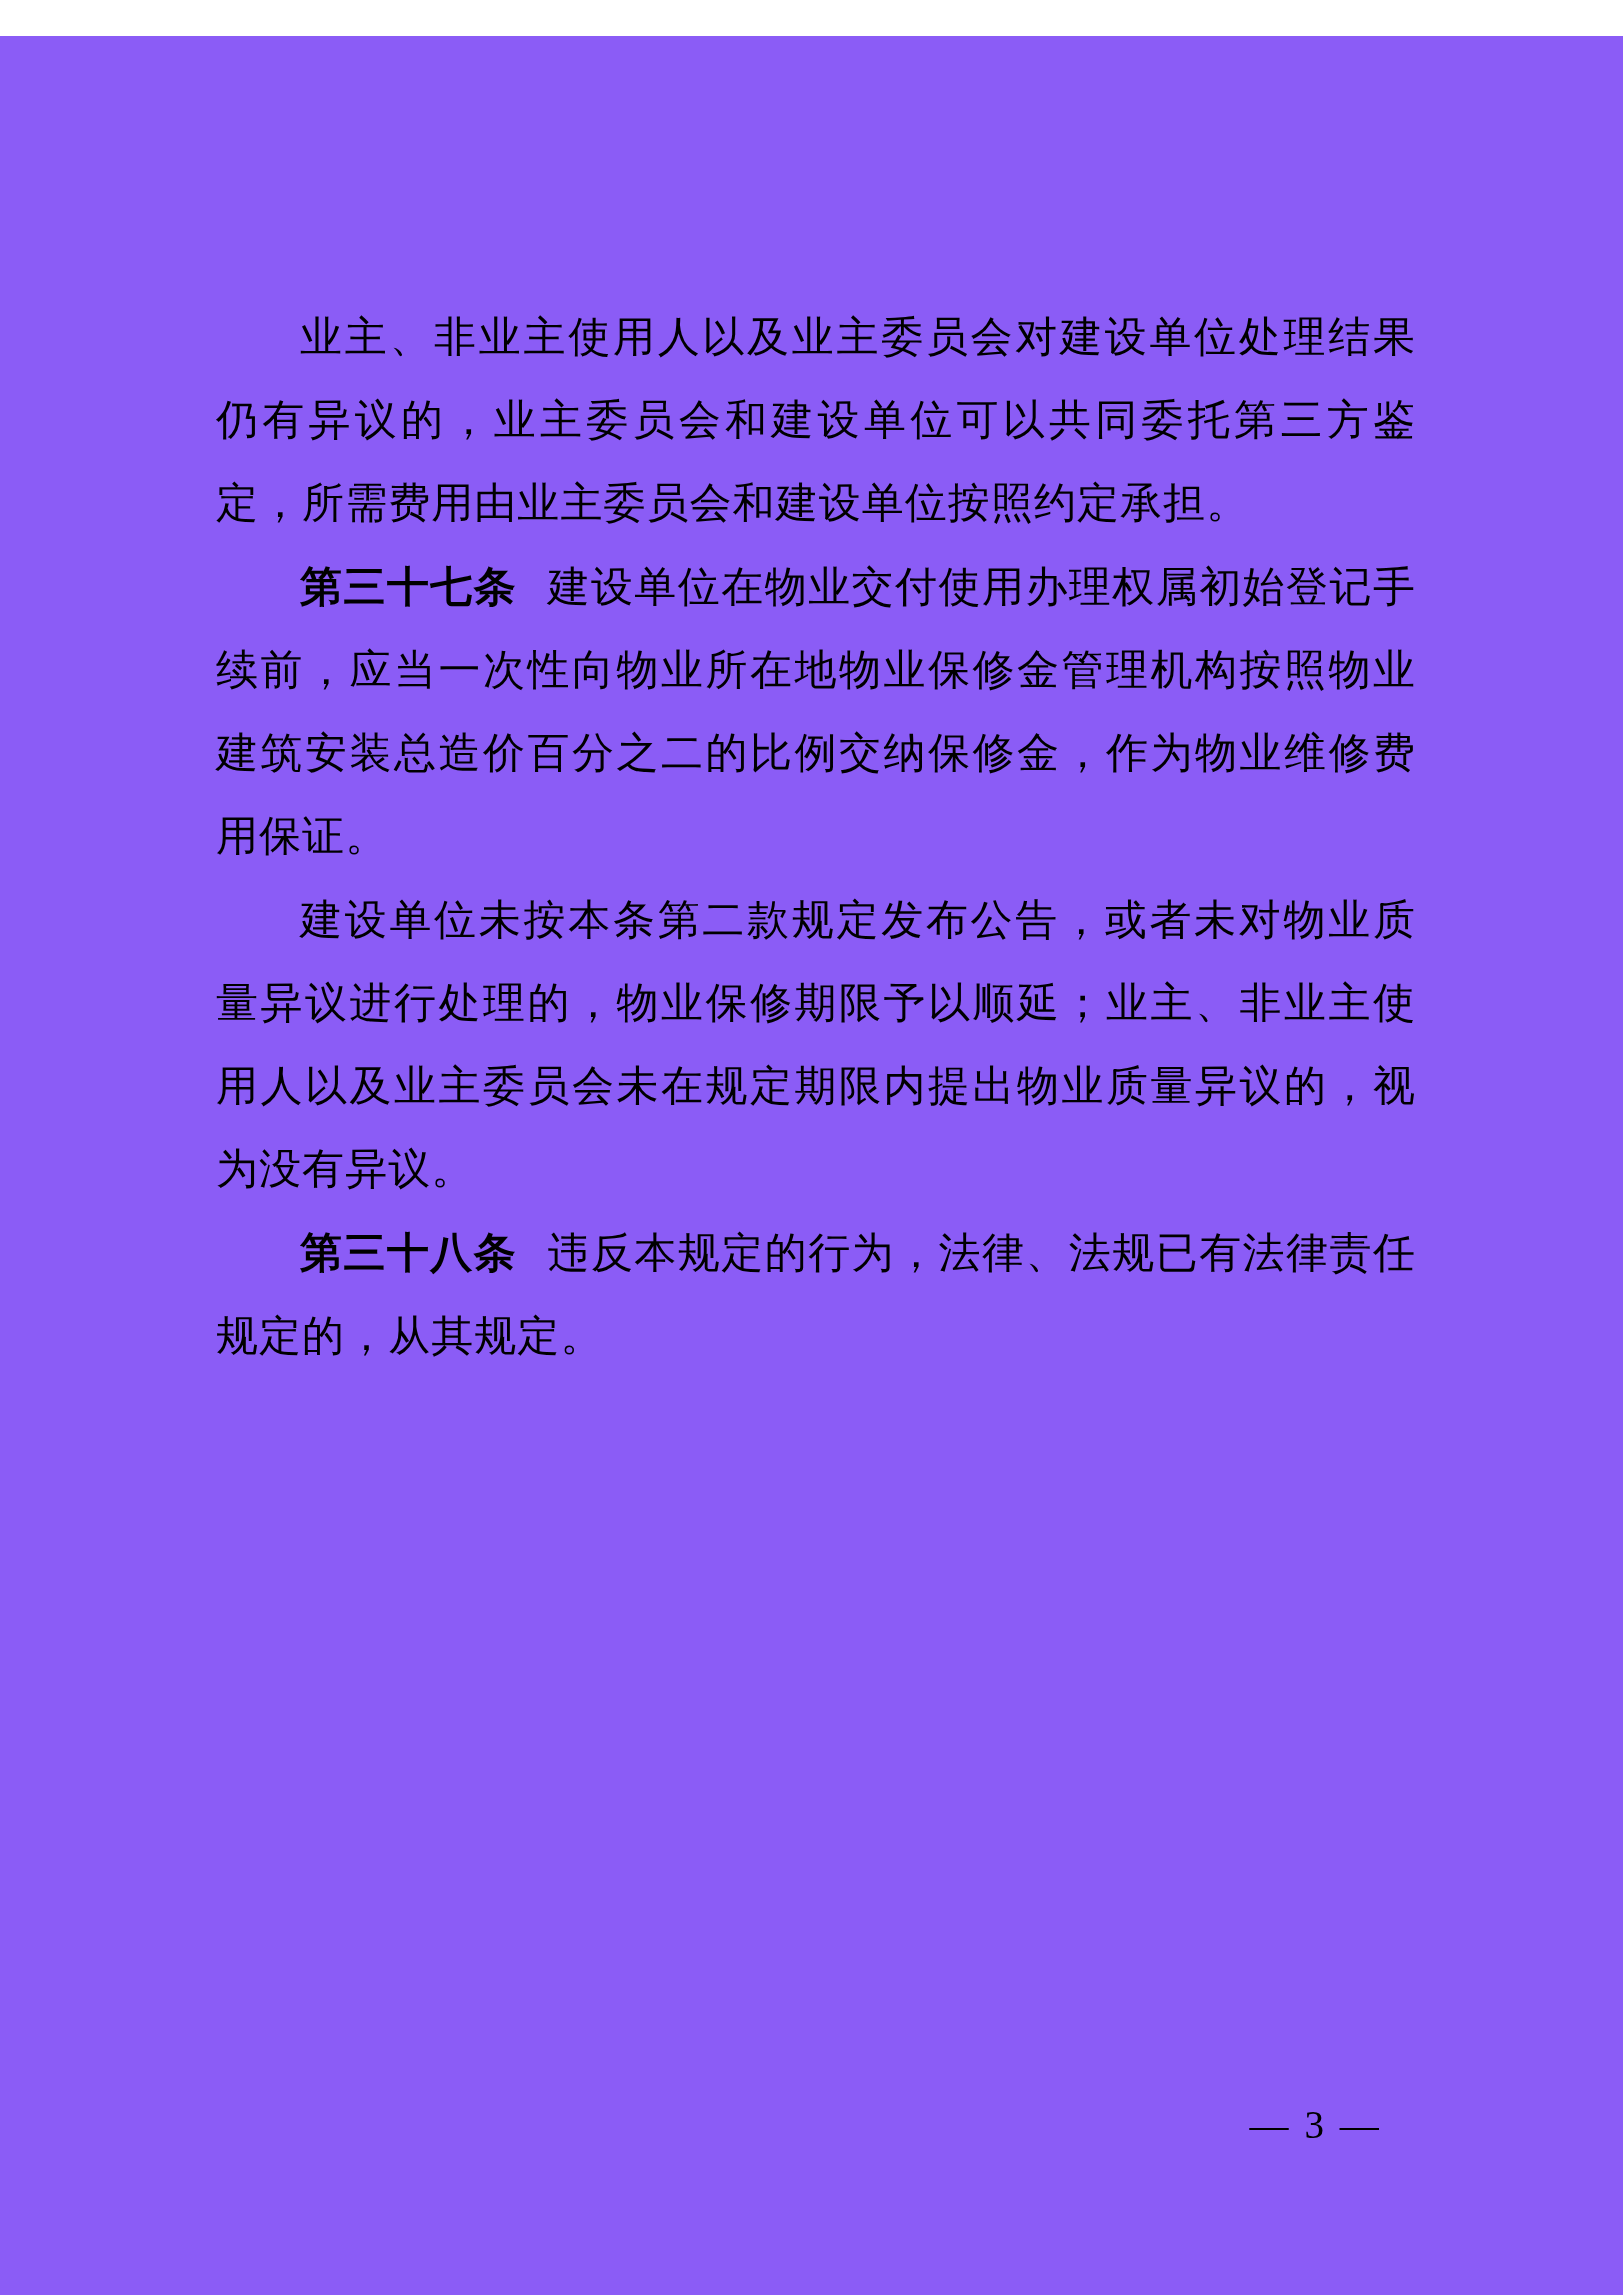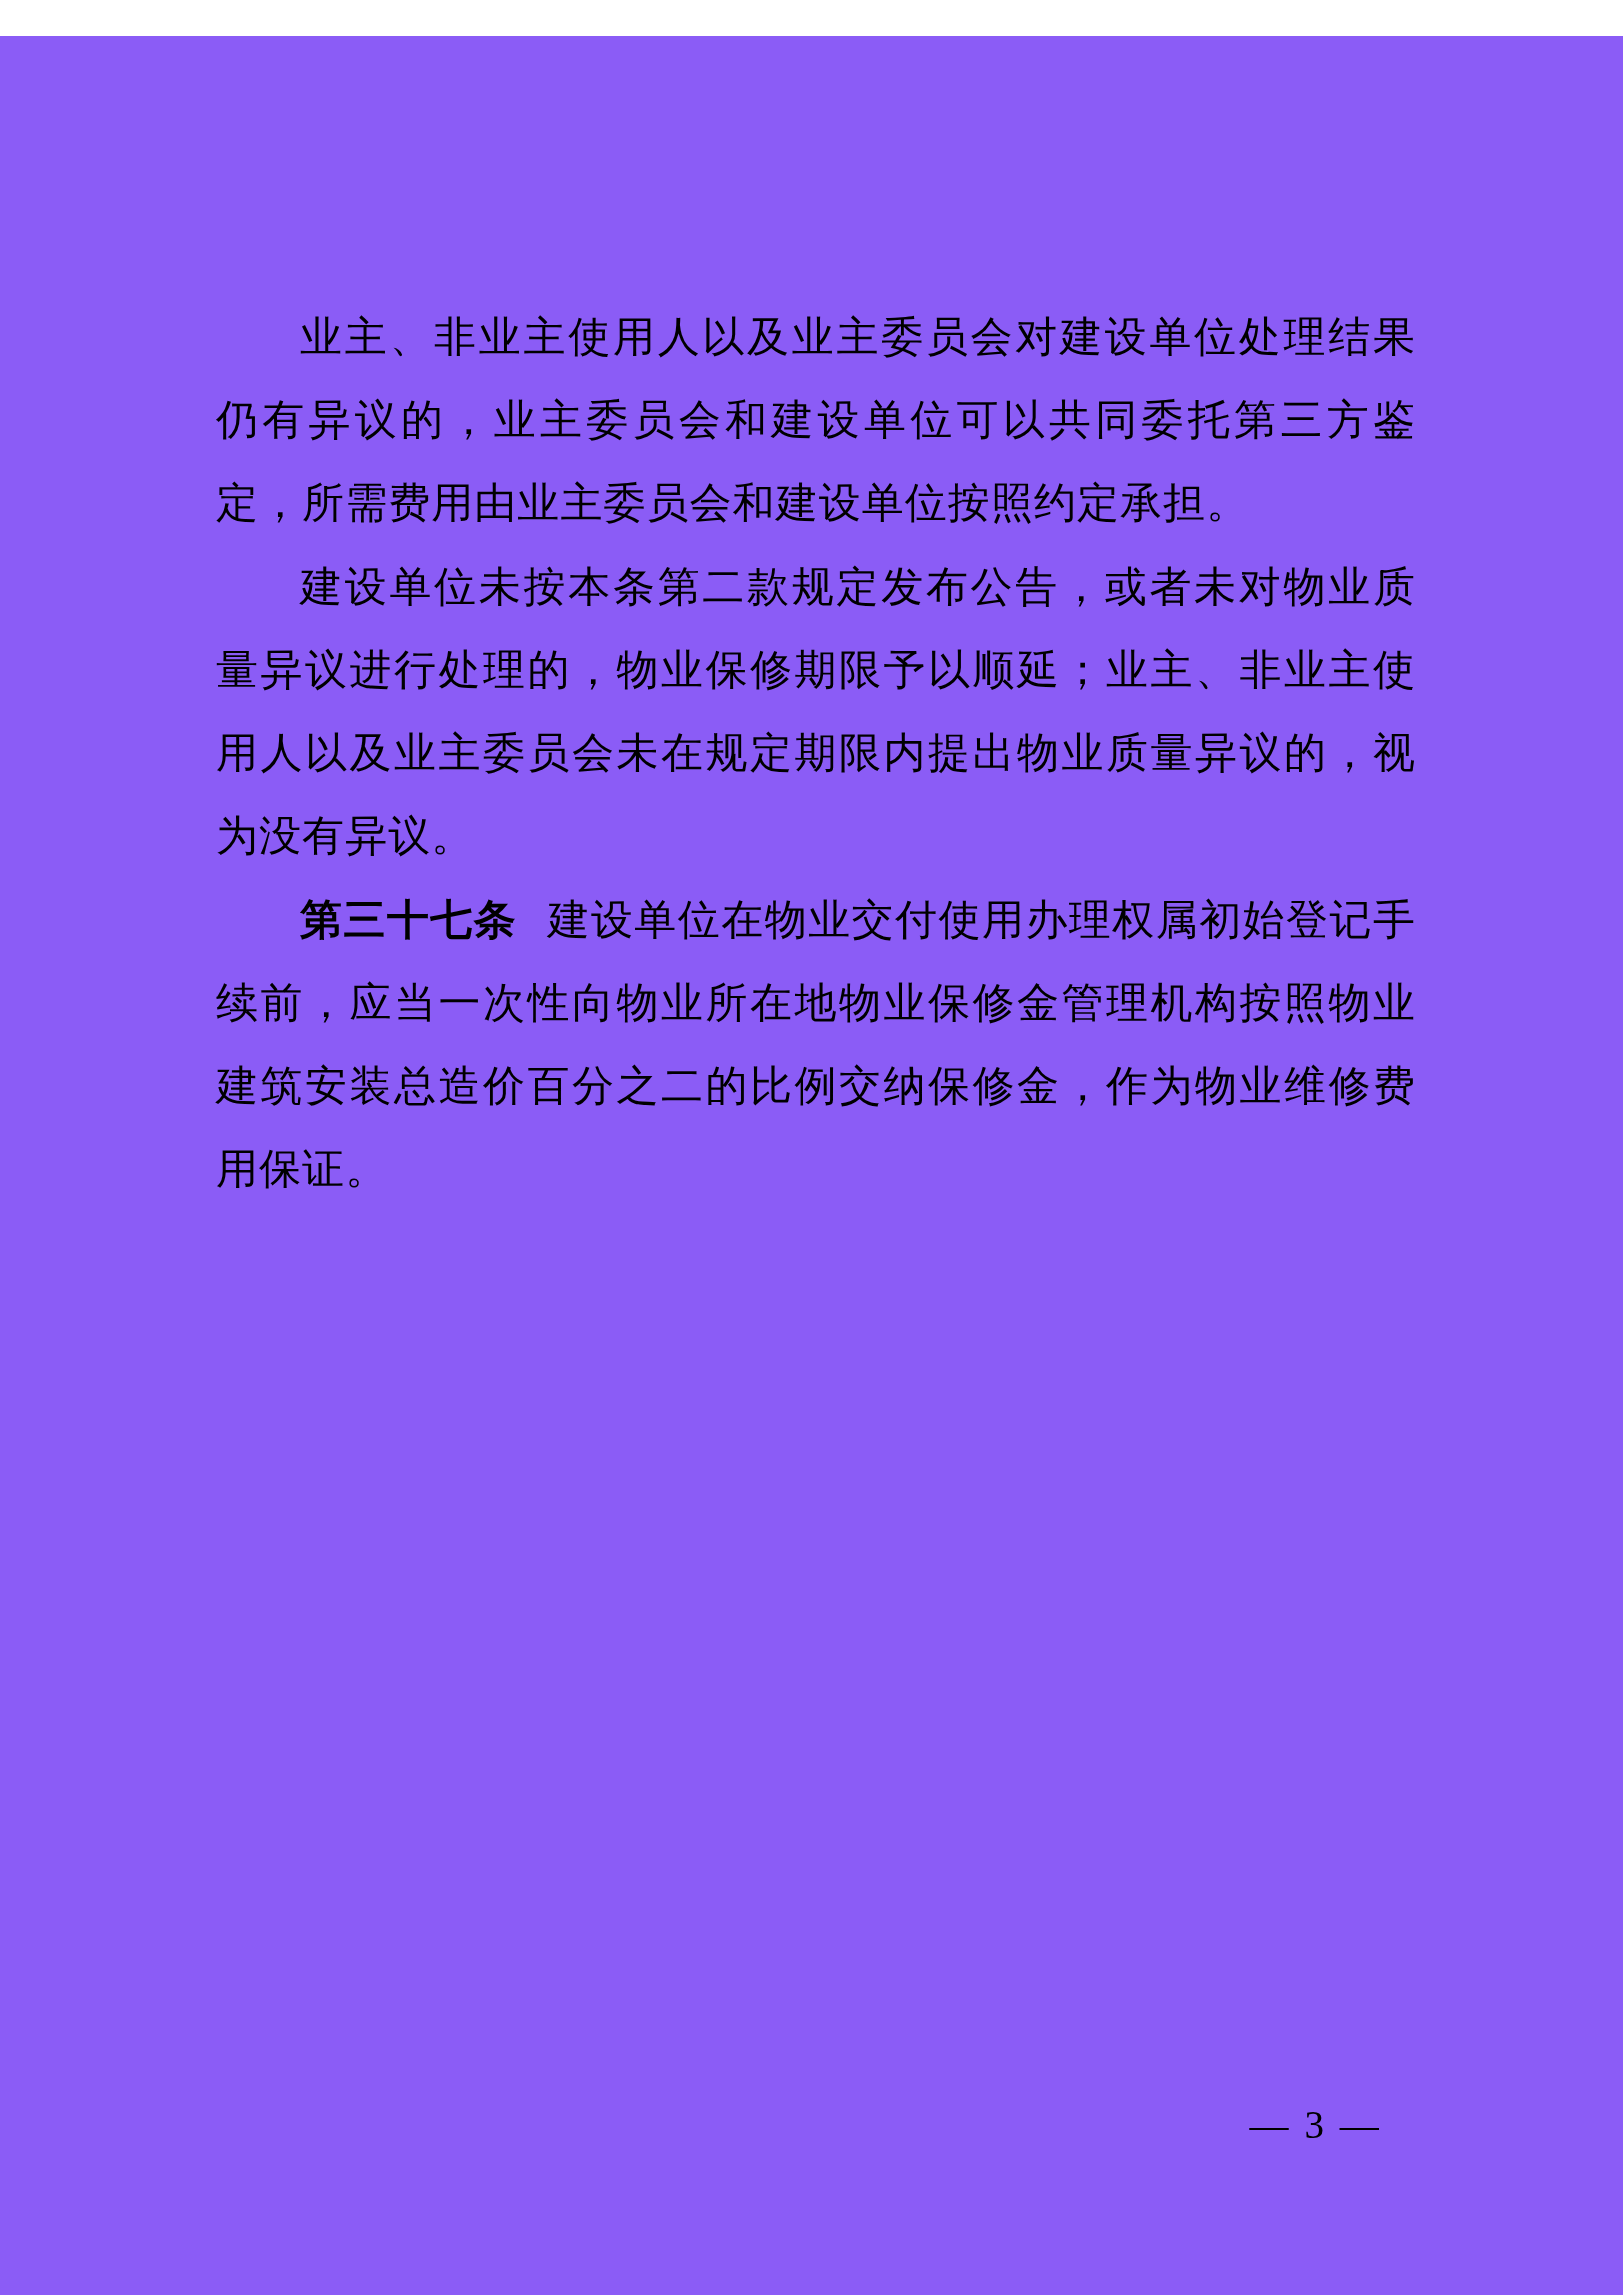--- a/index.html
+++ b/index.html
@@ -54,25 +54,26 @@
 </style>
 </head>
 <body>
 
 <div class="page">
 
   <div class="text-block">
 
     <p class="para"><b class="article-head"></b><span class="para-text">业主、非业主使用人以及业主委员会对建设单位处理结果仍有异议的，业主委员会和建设单位可以共同委托第三方鉴定，所需费用由业主委员会和建设单位按照约定承担。</span></p>
 
+    <p class="para"><b class="article-head">第三十七条</b><span class="para-text">建设单位在物业交付使用办理权属初始登记手续前，应当一次性向物业所在地物业保修金管理机构按照物业建筑安装总造价百分之二的比例交纳保修金，作为物业维修费用保证。</span></p>
+
     <p class="para"><b class="article-head"></b><span class="para-text">建设单位未按本条第二款规定发布公告，或者未对物业质量异议进行处理的，物业保修期限予以顺延；业主、非业主使用人以及业主委员会未在规定期限内提出物业质量异议的，视为没有异议。</span></p>
 
-    <p class="para"><b class="article-head">第三十七条</b><span class="para-text">建设单位在物业交付使用办理权属初始登记手续前，应当一次性向物业所在地物业保修金管理机构按照物业建筑安装总造价百分之二的比例交纳保修金，作为物业维修费用保证。</span></p>
 
-
+    <p class="para"><b class="article-head">第三十八条</b><span class="para-text">违反本规定的行为，法律、法规已有法律责任规定的，从其规定。</span></p>
 
 
   </div>
 
   <div class="page-number">— 3 —</div>
 
 </div>
 
 
 </body></html>

